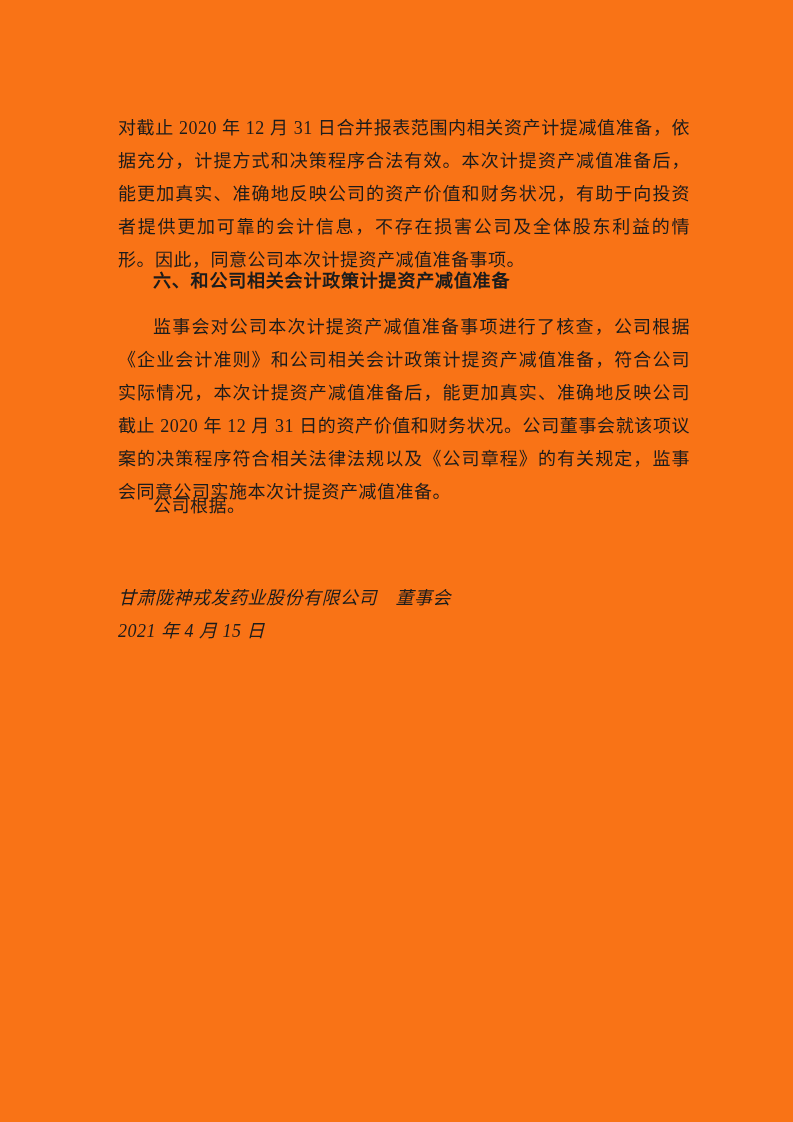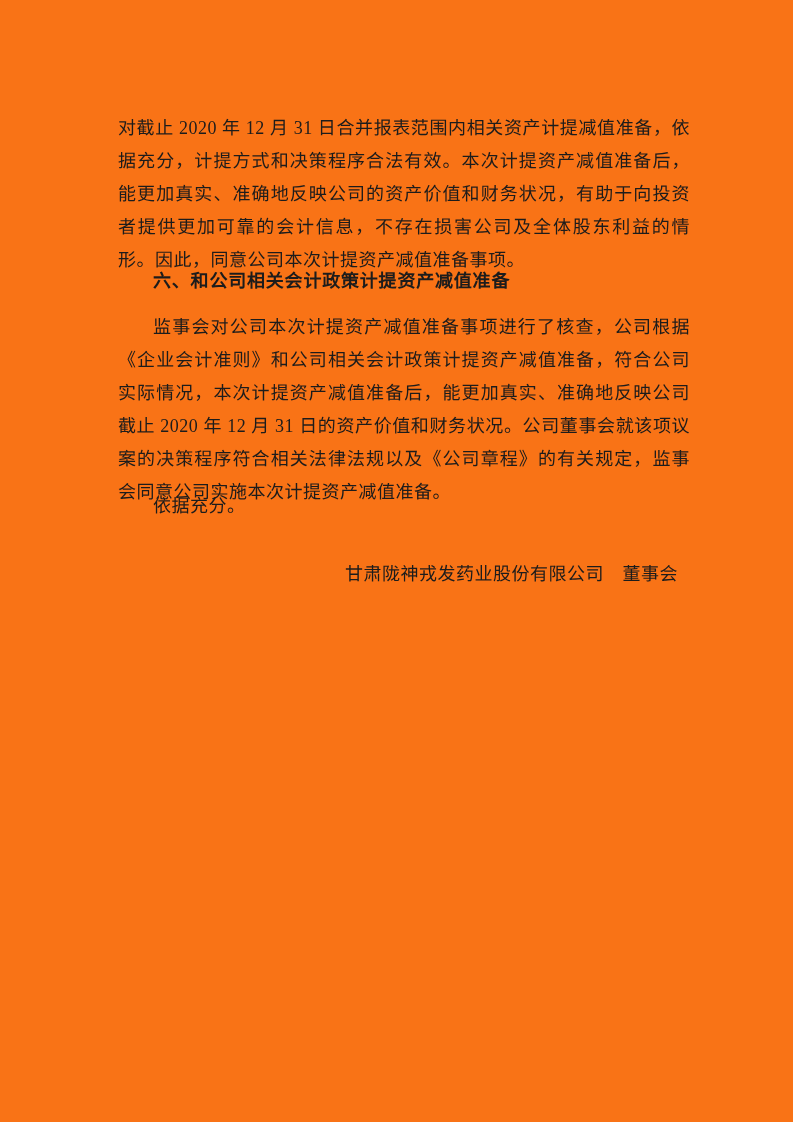--- a/index.html
+++ b/index.html
@@ -39,39 +39,40 @@
   .section-body {
     top: 293px;
     text-indent: 35px;
   }
   .closing-line {
     top: 472px;
     text-indent: 35px;
     text-align: left;
   }
   .signature-block {
-    top: 558px;
-    text-align: right;
+    top: 582px;
     padding-right: 12px;
     box-sizing: border-box;
+    font-style: italic;
   }
   .signature-block .sig-line {
     display: block;
   }
 </style>
 </head>
 <body>
 
 <div class="page">
 
   <p class="textblock para-continuation">对截止 2020 年 12 月 31 日合并报表范围内相关资产计提减值准备，依据充分，计提方式和决策程序合法有效。本次计提资产减值准备后，能更加真实、准确地反映公司的资产价值和财务状况，有助于向投资者提供更加可靠的会计信息，不存在损害公司及全体股东利益的情形。因此，同意公司本次计提资产减值准备事项。</p>
 
   <h2 class="textblock section-heading">六、和公司相关会计政策计提资产减值准备</h2>
 
   <p class="textblock section-body">监事会对公司本次计提资产减值准备事项进行了核查，公司根据《企业会计准则》和公司相关会计政策计提资产减值准备，符合公司实际情况，本次计提资产减值准备后，能更加真实、准确地反映公司截止 2020 年 12 月 31 日的资产价值和财务状况。公司董事会就该项议案的决策程序符合相关法律法规以及《公司章程》的有关规定，监事会同意公司实施本次计提资产减值准备。</p>
 
-  <p class="textblock closing-line">依据充分。</p>
+  <p class="textblock closing-line">公司根据。</p>
 
   <div class="textblock signature-block">
     <span class="sig-line">甘肃陇神戎发药业股份有限公司　董事会</span>
+    <span class="sig-line">2021 年 4 月 15 日</span>
   </div>
 
 </div>
 
 </body></html>

